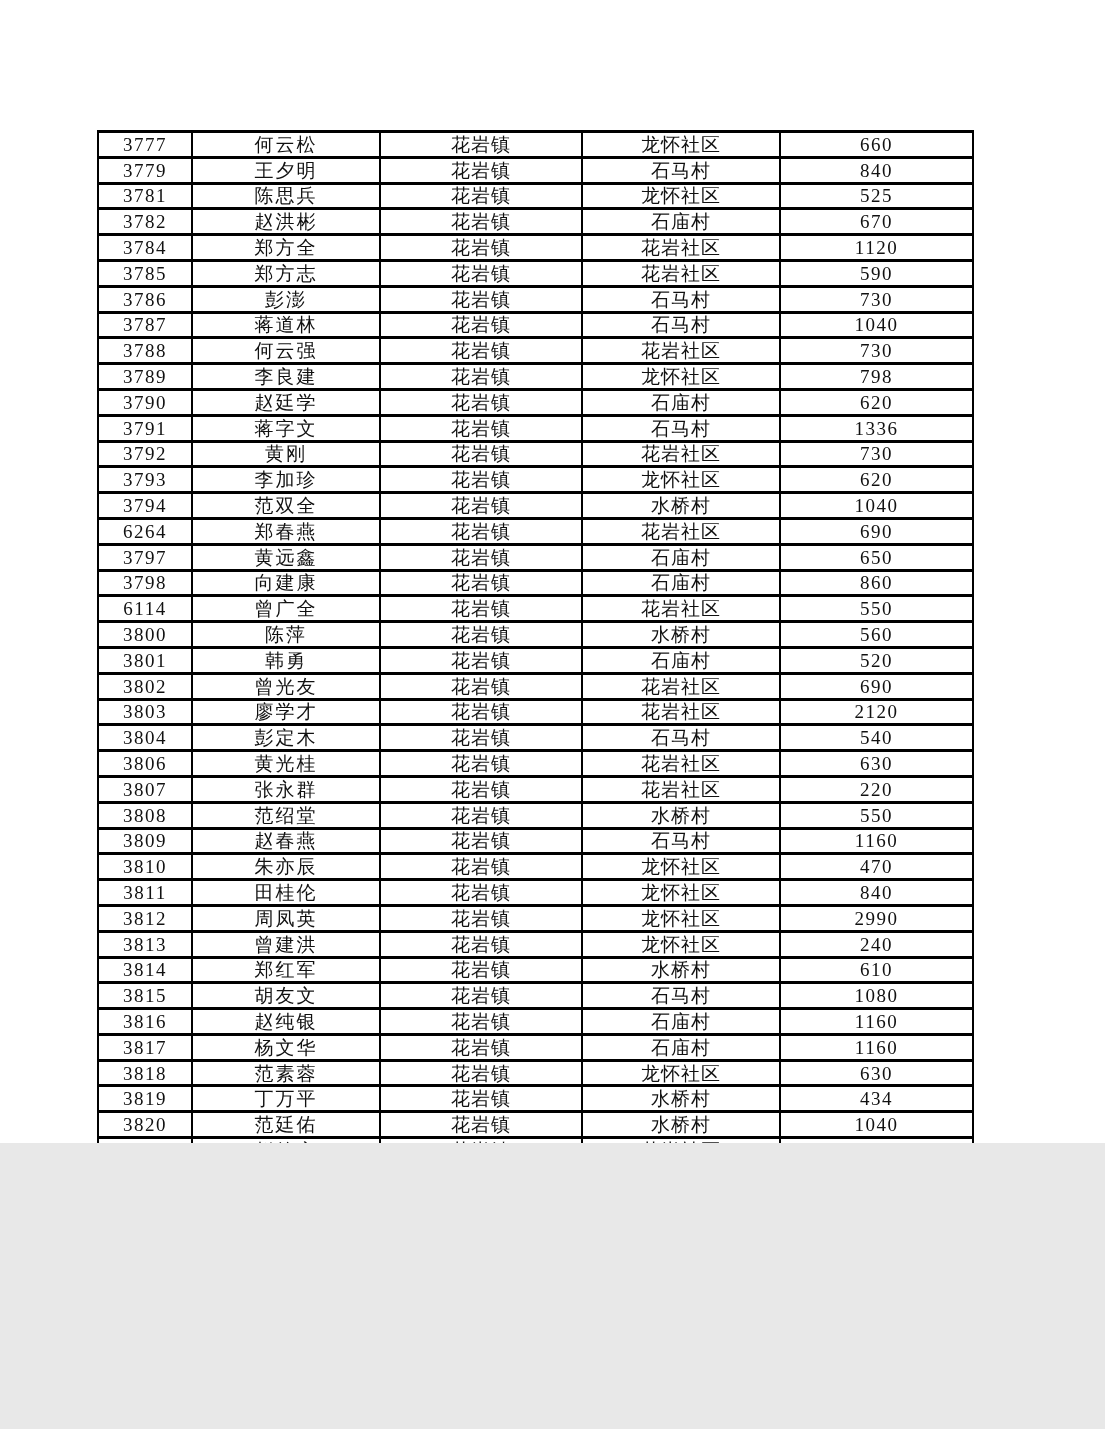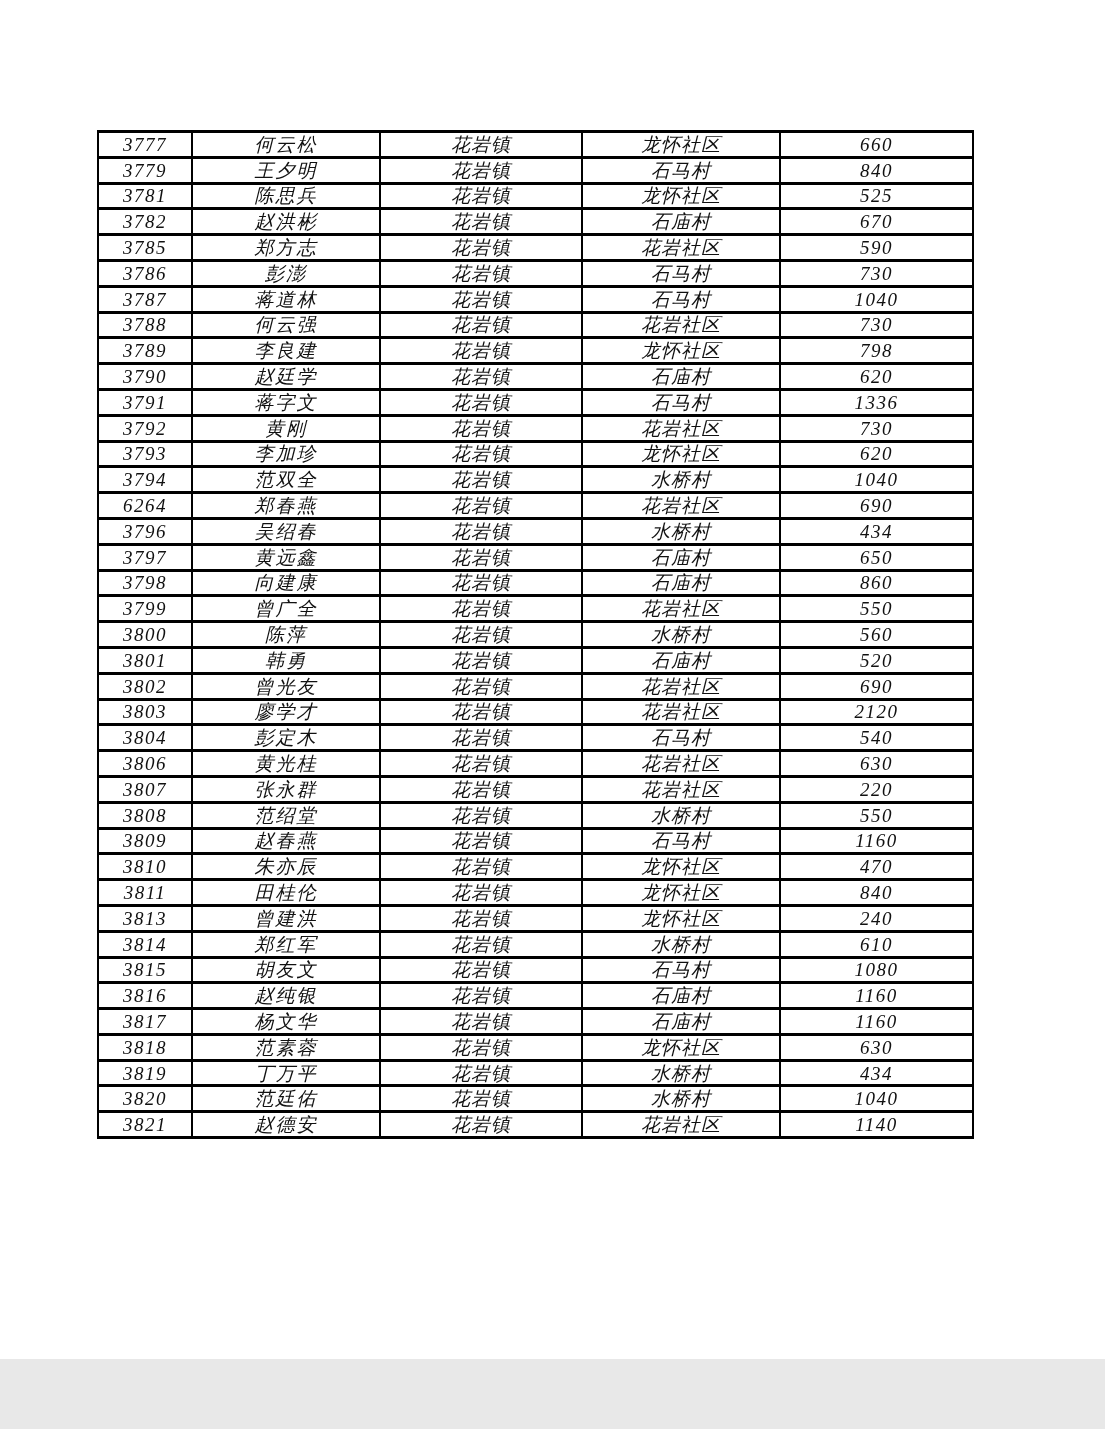--- a/index.html
+++ b/index.html
@@ -3,25 +3,24 @@
 <meta charset="utf-8">
 <style>
   * { margin: 0; padding: 0; box-sizing: border-box; }
   html, body {
     background: #e8e8e8;
     font-family: "Liberation Serif", "DejaVu Serif", serif;
   }
   .page {
     position: relative;
     width: 1105px;
-    height: 1359px;
+    height: 1143px;
     background: #ffffff;
     margin: 0 auto;
     overflow: hidden;
-    font-style: italic;
   }
   table.roster {
     position: absolute;
     left: 97px;
     top: 130px;
     width: 875px;
     border-collapse: collapse;
     table-layout: fixed;
   }
   table.roster td {
@@ -85,20 +84,27 @@
     <td class="c-amount">525</td>
   </tr>
         <tr>
     <td class="c-id">3782</td>
     <td class="c-name">赵洪彬</td>
     <td class="c-town">花岩镇</td>
     <td class="c-village">石庙村</td>
     <td class="c-amount">670</td>
   </tr>
         <tr>
+    <td class="c-id">3784</td>
+    <td class="c-name">郑方全</td>
+    <td class="c-town">花岩镇</td>
+    <td class="c-village">花岩社区</td>
+    <td class="c-amount">1120</td>
+  </tr>
+        <tr>
     <td class="c-id">3785</td>
     <td class="c-name">郑方志</td>
     <td class="c-town">花岩镇</td>
     <td class="c-village">花岩社区</td>
     <td class="c-amount">590</td>
   </tr>
         <tr>
     <td class="c-id">3786</td>
     <td class="c-name">彭澎</td>
     <td class="c-town">花岩镇</td>
@@ -162,42 +168,35 @@
     <td class="c-amount">1040</td>
   </tr>
         <tr>
     <td class="c-id">6264</td>
     <td class="c-name">郑春燕</td>
     <td class="c-town">花岩镇</td>
     <td class="c-village">花岩社区</td>
     <td class="c-amount">690</td>
   </tr>
         <tr>
-    <td class="c-id">3796</td>
-    <td class="c-name">吴绍春</td>
-    <td class="c-town">花岩镇</td>
-    <td class="c-village">水桥村</td>
-    <td class="c-amount">434</td>
-  </tr>
-        <tr>
     <td class="c-id">3797</td>
     <td class="c-name">黄远鑫</td>
     <td class="c-town">花岩镇</td>
     <td class="c-village">石庙村</td>
     <td class="c-amount">650</td>
   </tr>
         <tr>
     <td class="c-id">3798</td>
     <td class="c-name">向建康</td>
     <td class="c-town">花岩镇</td>
     <td class="c-village">石庙村</td>
     <td class="c-amount">860</td>
   </tr>
         <tr>
-    <td class="c-id">3799</td>
+    <td class="c-id">6114</td>
     <td class="c-name">曾广全</td>
     <td class="c-town">花岩镇</td>
     <td class="c-village">花岩社区</td>
     <td class="c-amount">550</td>
   </tr>
         <tr>
     <td class="c-id">3800</td>
     <td class="c-name">陈萍</td>
     <td class="c-town">花岩镇</td>
     <td class="c-village">水桥村</td>
@@ -265,20 +264,27 @@
     <td class="c-town">花岩镇</td>
     <td class="c-village">龙怀社区</td>
     <td class="c-amount">470</td>
   </tr>
         <tr>
     <td class="c-id">3811</td>
     <td class="c-name">田桂伦</td>
     <td class="c-town">花岩镇</td>
     <td class="c-village">龙怀社区</td>
     <td class="c-amount">840</td>
+  </tr>
+        <tr>
+    <td class="c-id">3812</td>
+    <td class="c-name">周凤英</td>
+    <td class="c-town">花岩镇</td>
+    <td class="c-village">龙怀社区</td>
+    <td class="c-amount">2990</td>
   </tr>
         <tr>
     <td class="c-id">3813</td>
     <td class="c-name">曾建洪</td>
     <td class="c-town">花岩镇</td>
     <td class="c-village">龙怀社区</td>
     <td class="c-amount">240</td>
   </tr>
         <tr>
     <td class="c-id">3814</td>

